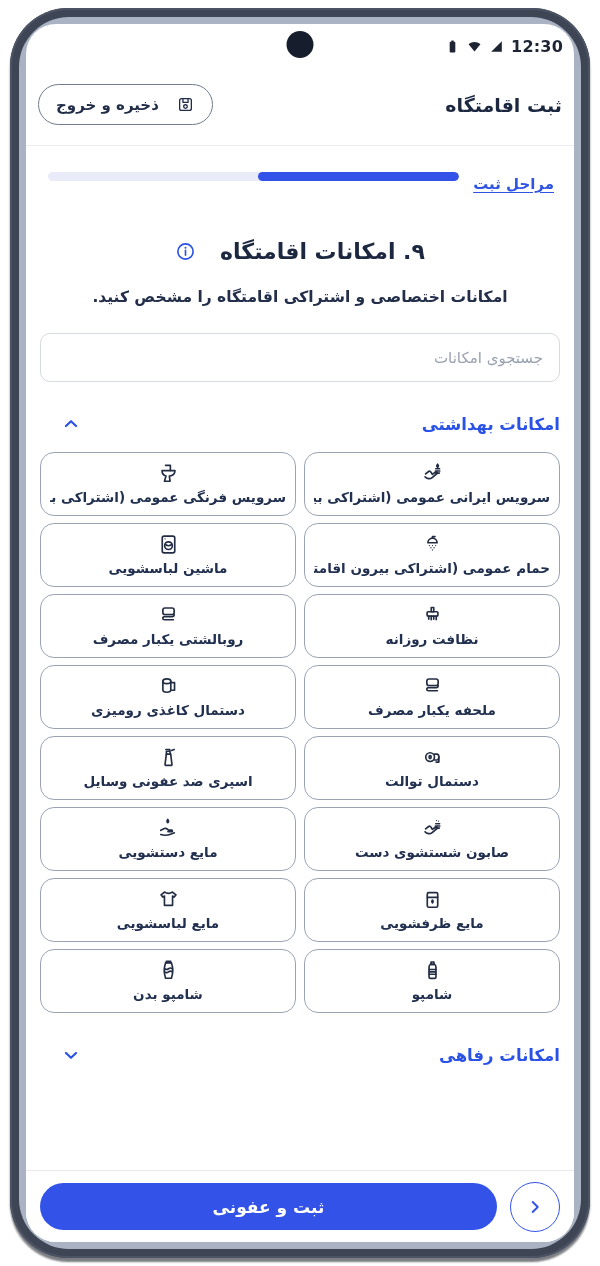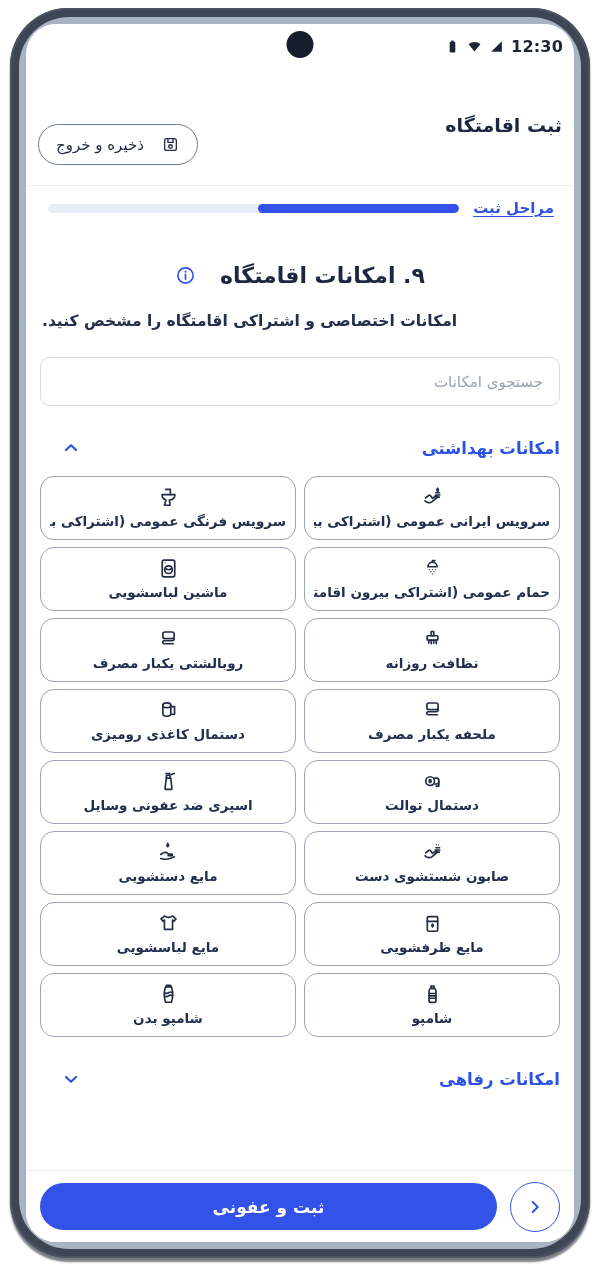--- a/index.html
+++ b/index.html
@@ -19,37 +19,37 @@
   .time { font-size:16px; font-weight:600; color:#1d2433; letter-spacing:.2px; margin-right:-5px; direction:ltr; order:10; }
   .sicon { width:15px; height:15px; display:inline-flex; }
   .camera { position:absolute; top:7px; left:50%; transform:translateX(-50%);
             width:27px; height:27px; border-radius:50%; background:#161d2d; }
 
   
   .header { display:flex; align-items:center; justify-content:space-between; padding:24px 12px 20px 12px; }
   .page-title { font-size:19px; font-weight:700; color:#1c2740; }
   .save-btn { display:flex; align-items:center; gap:17px; background:#fff; cursor:pointer;
               border:1.6px solid #6f7a8c; border-radius:24px; padding:10px 17px;
-              font-family:inherit; font-size:15px; font-weight:400; color:#222d47;margin-top:40px; }
+              font-family:inherit; font-size:15px; font-weight:700; color:#222d47; }
   .save-btn svg { width:19px; height:19px; }
   .divider { height:1px; background:#ededf1; }
 
   
   .content { padding:0 0 96px; }
   .progress-row { display:flex; align-items:center; gap:14px; margin:13px 20px 0 22px; }
   .steps-link { font-size:15px; font-weight:600; color:#2f54e4; text-decoration:underline;
-                text-underline-offset:3px; white-space:nowrap; cursor:pointer; }
+                text-underline-offset:3px; white-space:nowrap; cursor:pointer;margin-top:16px; }
   .track { flex:1; height:9px; border-radius:5px; background:#e9ebf8; overflow:hidden; }
   .fill  { height:100%; border-radius:5px; background:#3353e8; }
 
   .title-row { display:flex; align-items:center; justify-content:center; gap:24px; margin-top:46px; }
   .step-title { font-size:22px; font-weight:800; color:#1c2740; }
   .info { width:21px; height:21px; display:inline-flex; cursor:pointer; }
 
-  .subtitle { margin:24px 16px 0; text-align:left; font-size:15.5px; font-weight:700; color:#232f4a; }
+  .subtitle { margin:24px 16px 0; text-align:center; font-size:15.5px; font-weight:700; color:#232f4a; }
 
   .search-wrap { margin:27px 14px 0; }
   .search-input { width:100%; height:49px; border:1.5px solid #d6dae1; border-radius:10px;
                   padding:0 16px; font-family:inherit; font-size:15px; color:#233050; direction:rtl; outline:none; }
   .search-input::placeholder { color:#99a1b0; }
 
   .sec-head { display:flex; align-items:center; justify-content:space-between;
               margin:31px 14px 0; padding-left:20px; cursor:pointer; }
   .sec-title { font-size:16.5px; font-weight:800; color:#2b52e6; }
   .chev { width:22px; height:22px; display:inline-flex; }

